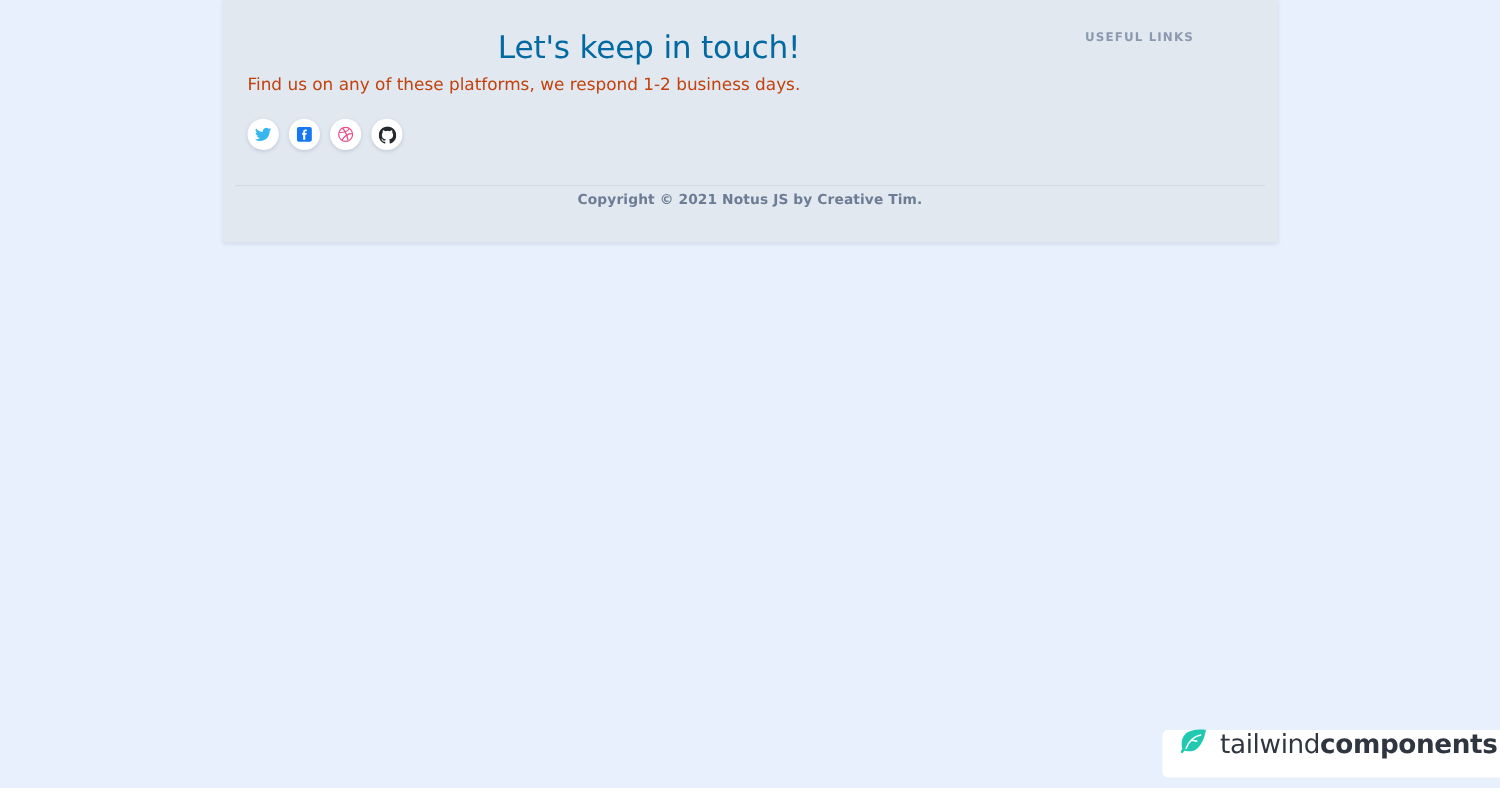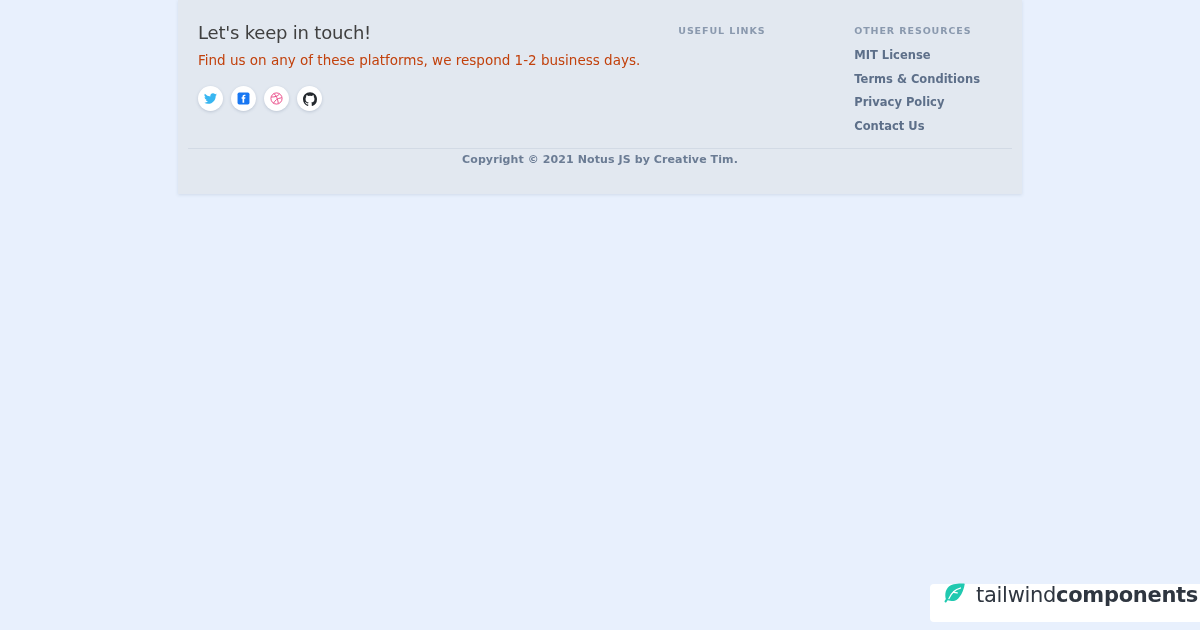--- a/index.html
+++ b/index.html
@@ -24,25 +24,26 @@
 
   .footer-top {
     display:flex;
     justify-content:space-between;
     padding:20px 20px 0 20px;
   }
 
   
   .brand-block { padding-top:2px; }
   .brand-title {
-    font-size:18px;
+    font-size:25px;
     font-weight:400;
-    color:#404040;
+    color:#0369a1;
     letter-spacing:-0.2px;
     line-height:1.25;
+    text-align:right;
   }
   .brand-sub {
     margin-top:6px;
     font-size:13.5px;
     color:#c2410c;
     line-height:1.4;
   }
 
   .social-row {
     margin-top:17px;
@@ -55,23 +56,24 @@
     background:#ffffff;
     display:flex; align-items:center; justify-content:center;
     box-shadow:0 1px 3px rgba(80,100,130,0.25);
     cursor:pointer;
   }
   .social-btn svg { display:block; }
 
   
   .links-wrap {
     display:flex;
-    gap:64px;
+    gap:48px;
     padding-right:22px;
     padding-top:5px;
+    flex-direction:column;
   }
   .link-col { min-width:112px; }
   .link-col-title {
     font-size:9.5px;
     font-weight:bold;
     letter-spacing:0.9px;
     color:#8a99ae;
     text-transform:uppercase;
     margin-bottom:8px;
     white-space:nowrap;
@@ -180,37 +182,20 @@
 
       </div>
     </div>
 
     <div class="links-wrap">
 
       <div class="link-col">
         <div class="link-col-title">USEFUL LINKS</div>
       </div>
 
-      <div class="link-col">
-        <div class="link-col-title">OTHER RESOURCES</div>
-        <ul>
-          <li>
-            <a href="#">MIT License</a>
-          </li>
-          <li>
-            <a href="#">Terms &amp; Conditions</a>
-          </li>
-          <li>
-            <a href="#">Privacy Policy</a>
-          </li>
-          <li>
-            <a href="#">Contact Us</a>
-          </li>
-        </ul>
-      </div>
 
     </div>
   </div>
 
   <div class="divider"></div>
 
   <div class="copyright">Copyright © 2021 Notus JS by Creative Tim.</div>
 
 </div>
 

